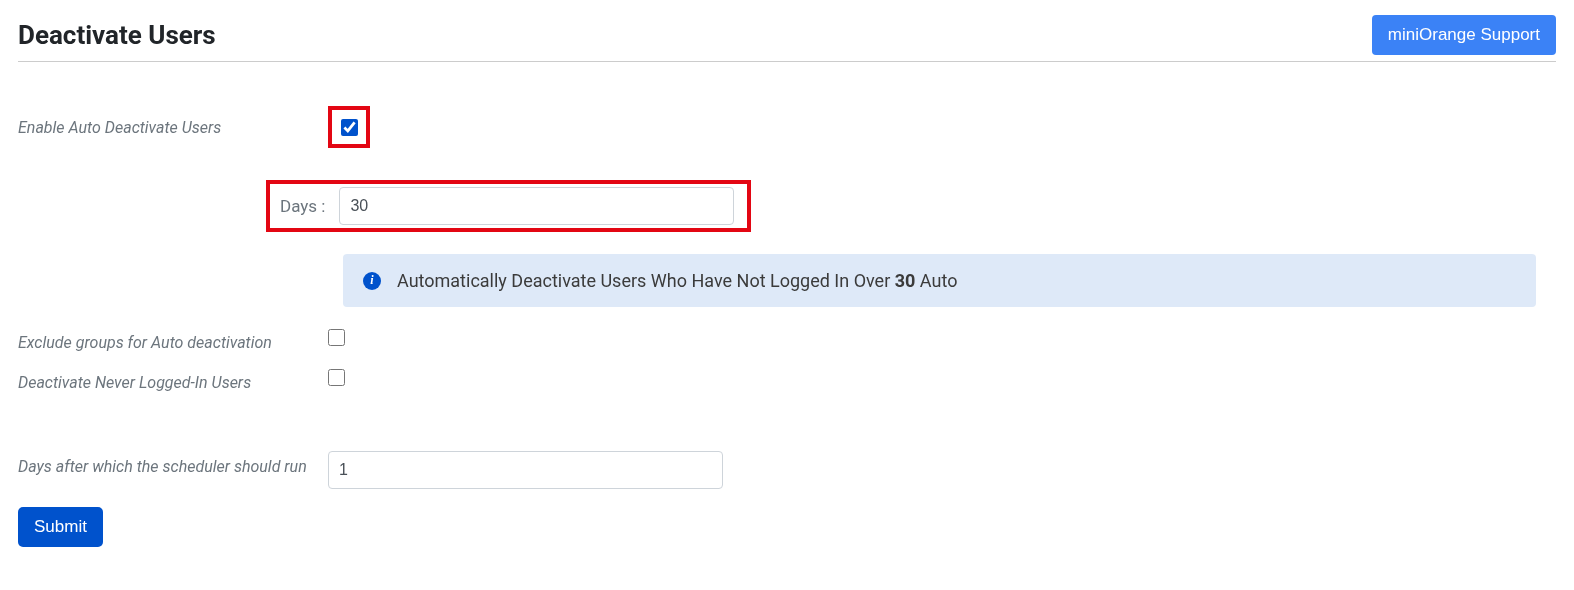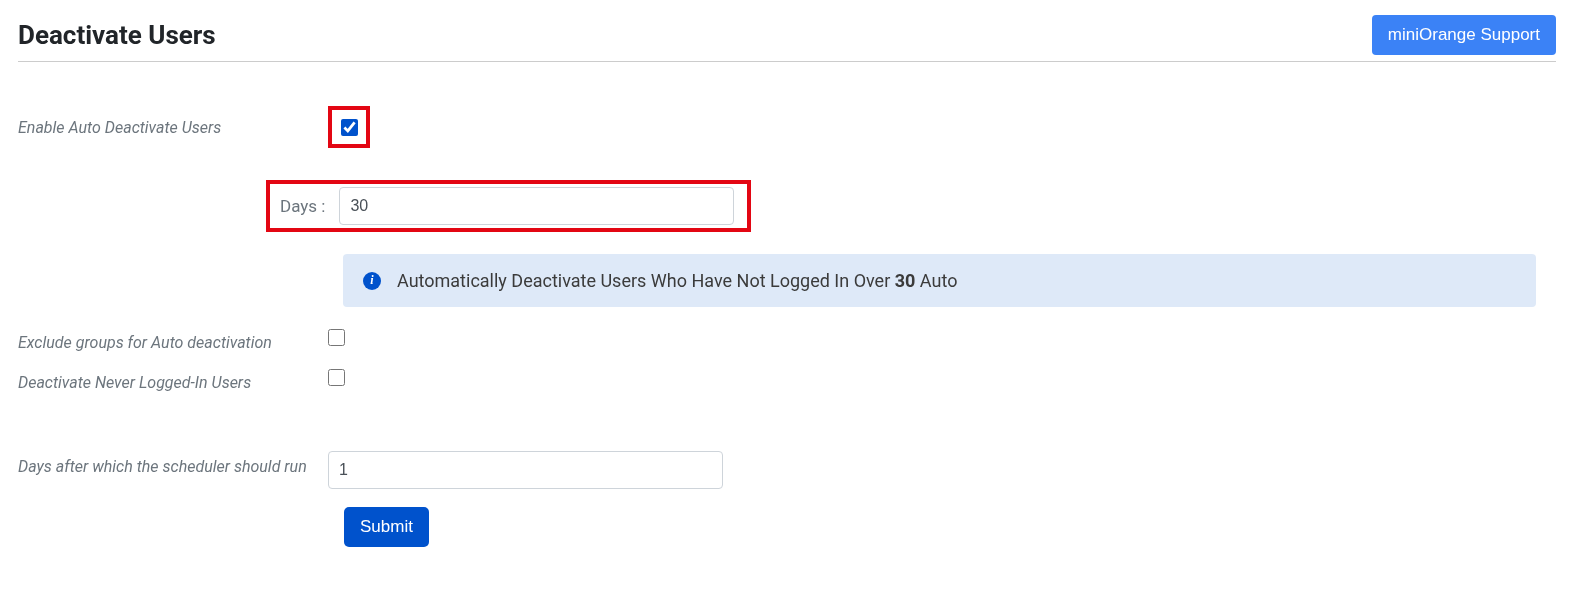--- a/index.html
+++ b/index.html
@@ -132,21 +132,20 @@
     }
     .submit-btn {
       background: #0052cc;
       color: #fff;
       border: none;
       padding: 10px 16px;
       font-size: 17px;
       font-weight: 500;
       border-radius: 5px;
       cursor: pointer;
-      margin-left: 326px;
       margin-top: 6px;
     }
     .scheduler-row {
       margin-top: 56px;
     }
     .scheduler-input {
       width: 395px;
     }
   </style>
 </head>

